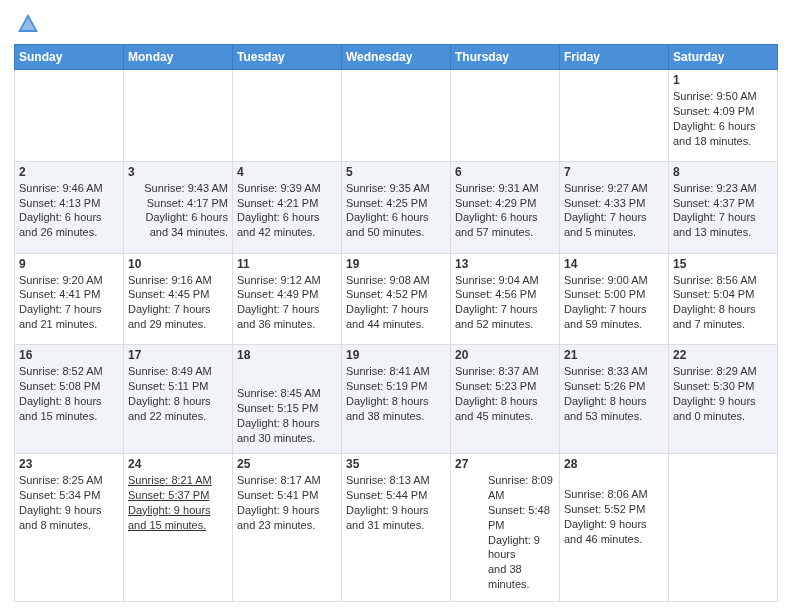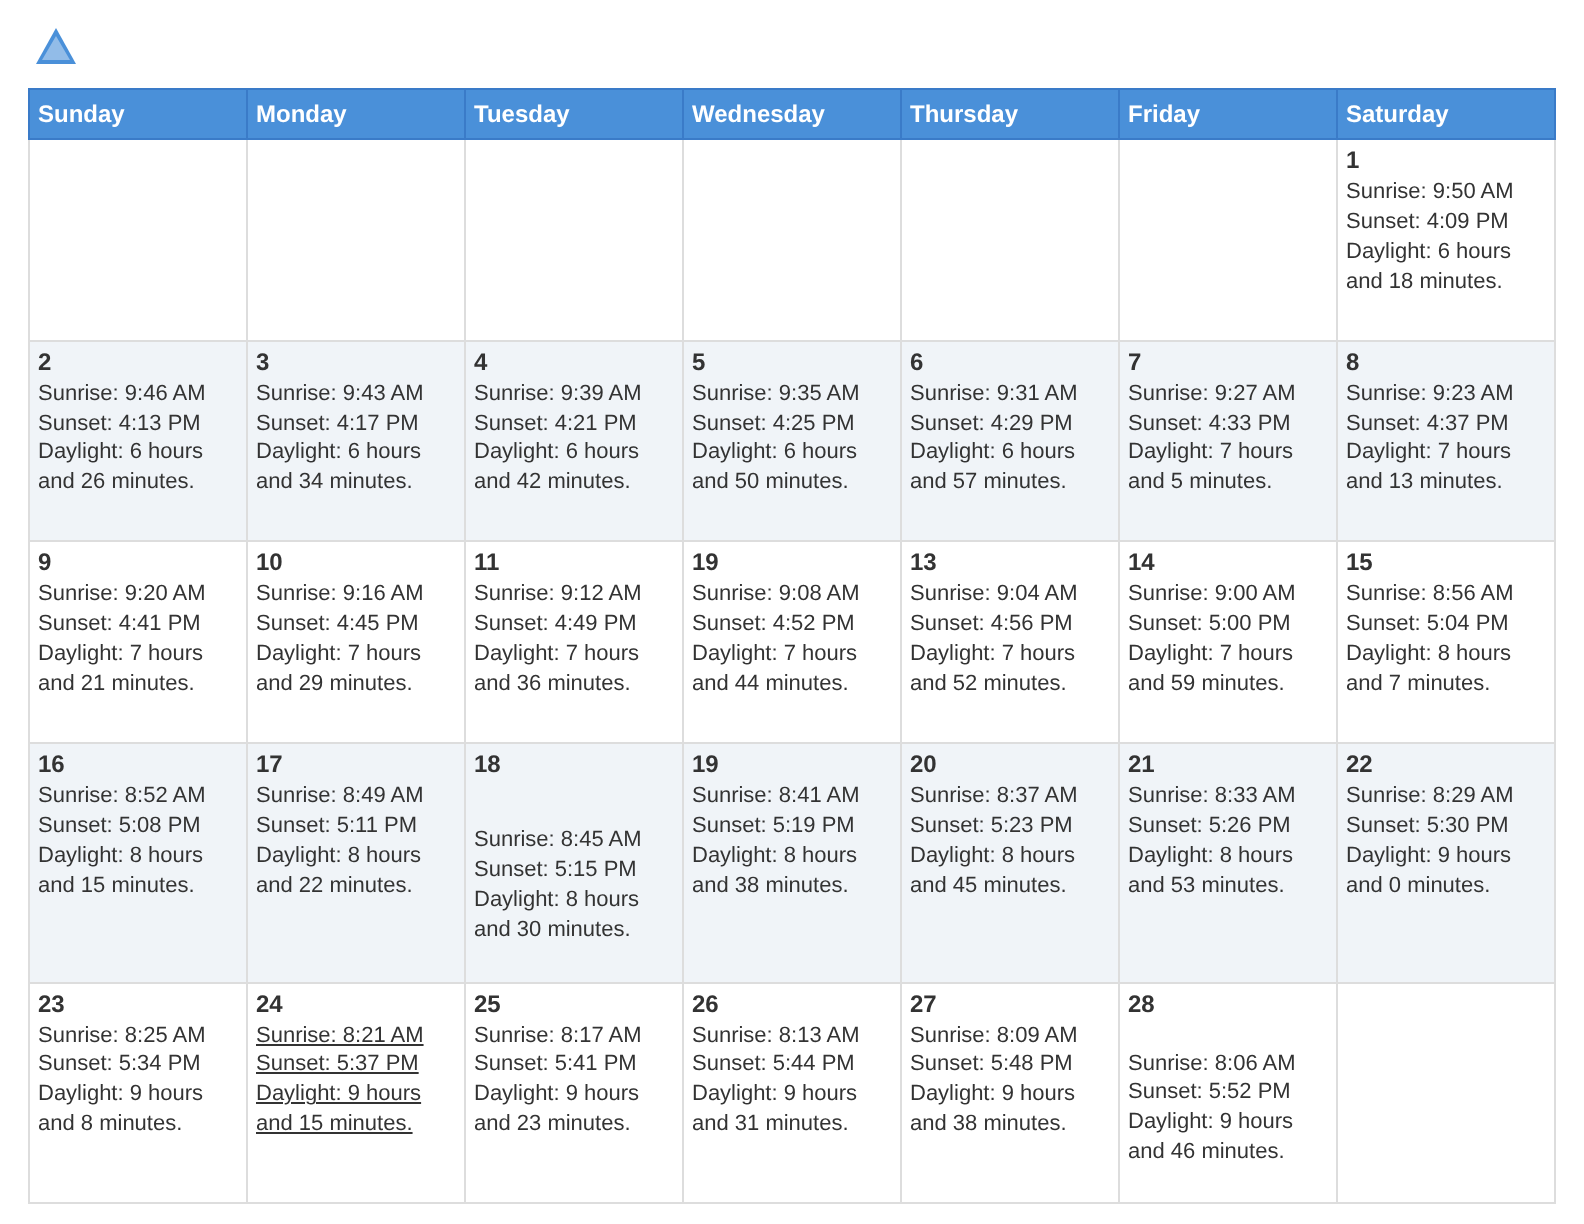--- a/index.html
+++ b/index.html
@@ -165,21 +165,21 @@
         <tr>
           <td>
             <span class="day-number">2</span>
             <div class="day-info" style="white-space: pre-line;">Sunrise: 9:46 AM
 Sunset: 4:13 PM
 Daylight: 6 hours
 and 26 minutes.</div>
           </td>
           <td>
             <span class="day-number">3</span>
-            <div class="day-info" style="white-space: pre-line;">Sunrise: 9:43 AM
+            <div class="day-info" style="white-space: pre-line; text-align: right;">Sunrise: 9:43 AM
 Sunset: 4:17 PM
 Daylight: 6 hours
 and 34 minutes.</div>
           </td>
           <td>
             <span class="day-number">4</span>
             <div class="day-info" style="white-space: pre-line;">Sunrise: 9:39 AM
 Sunset: 4:21 PM
 Daylight: 6 hours
 and 42 minutes.</div>
@@ -331,29 +331,29 @@
 and 15 minutes.</div>
           </td>
           <td>
             <span class="day-number">25</span>
             <div class="day-info" style="white-space: pre-line;">Sunrise: 8:17 AM
 Sunset: 5:41 PM
 Daylight: 9 hours
 and 23 minutes.</div>
           </td>
           <td>
-            <span class="day-number">26</span>
+            <span class="day-number">35</span>
             <div class="day-info" style="white-space: pre-line;">Sunrise: 8:13 AM
 Sunset: 5:44 PM
 Daylight: 9 hours
 and 31 minutes.</div>
           </td>
           <td>
             <span class="day-number">27</span>
-            <div class="day-info" style="white-space: pre-line;">Sunrise: 8:09 AM
+            <div class="day-info" style="white-space: pre-line; margin-left: 33px;">Sunrise: 8:09 AM
 Sunset: 5:48 PM
 Daylight: 9 hours
 and 38 minutes.</div>
           </td>
           <td>
             <span class="day-number">28</span>
             <div class="day-info" style="white-space: pre-line; margin-top: 16px;">Sunrise: 8:06 AM
 Sunset: 5:52 PM
 Daylight: 9 hours
 and 46 minutes.</div>

